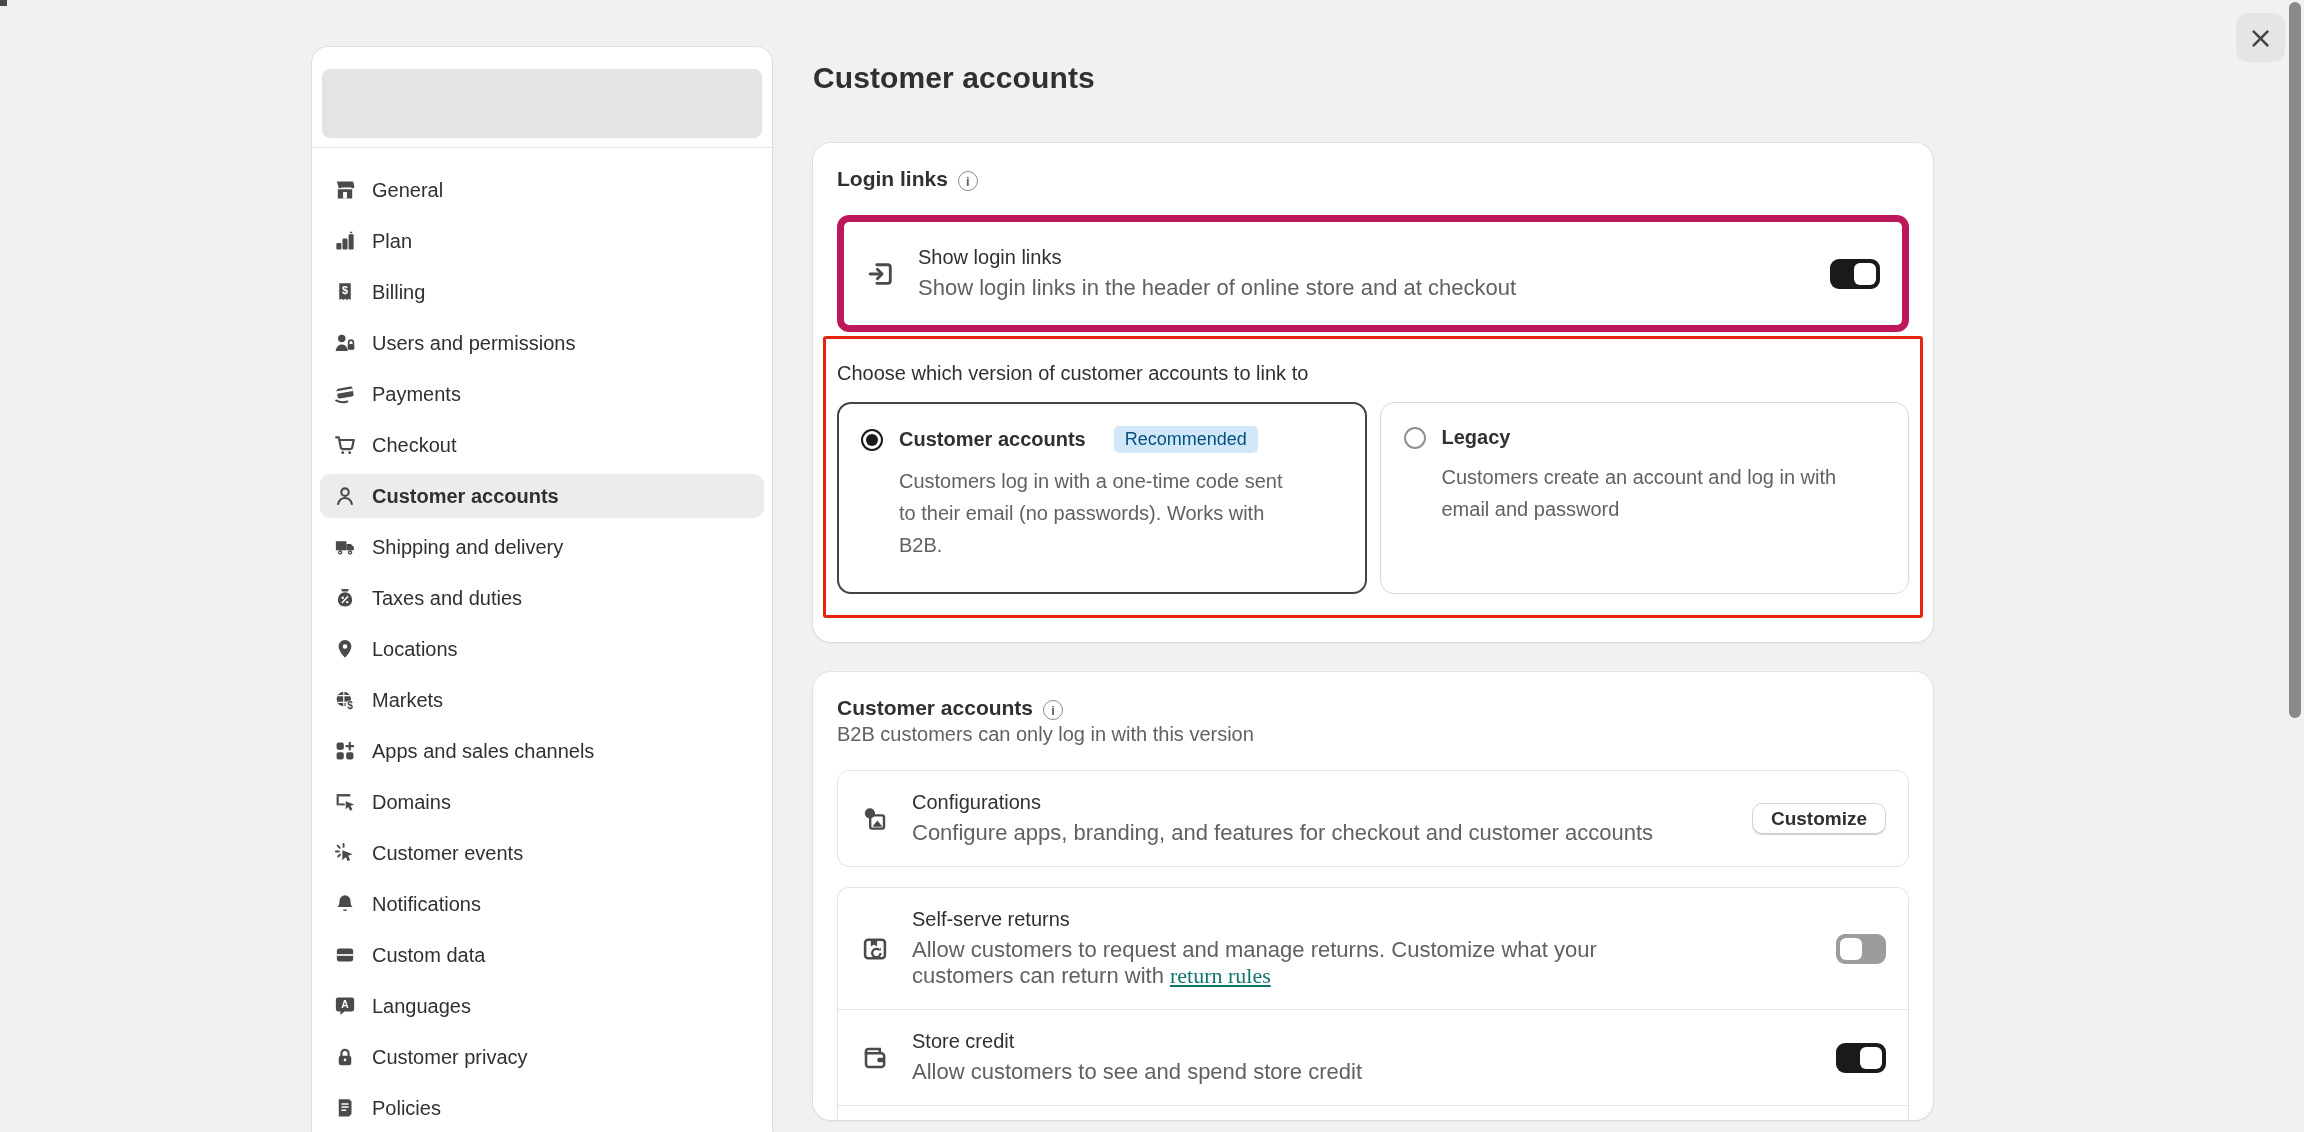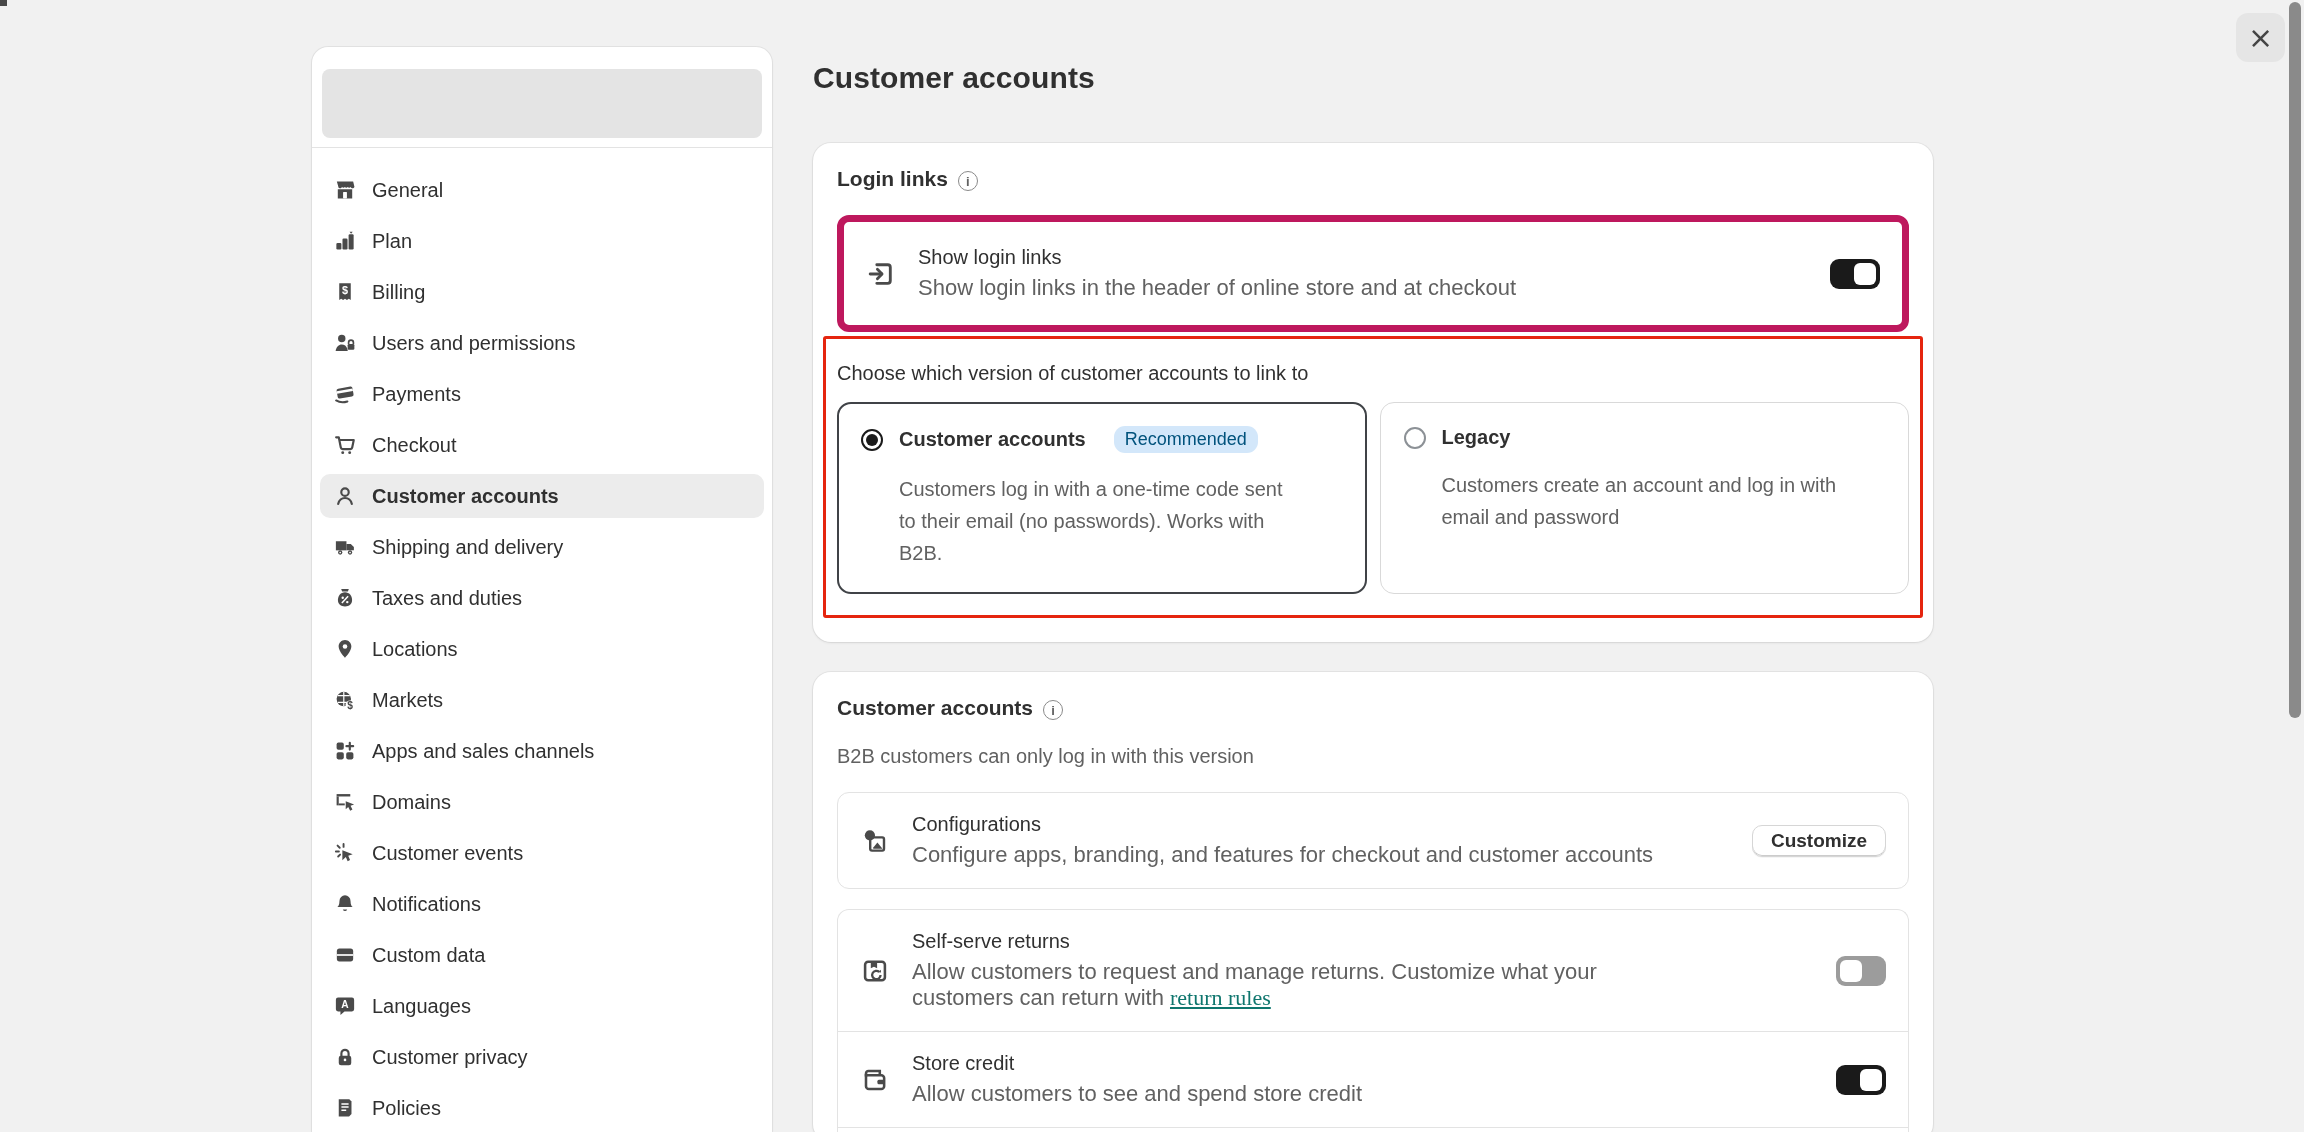--- a/index.html
+++ b/index.html
@@ -52,21 +52,21 @@
   }
   .card-login { margin-top:47px; }
   .card-accounts { margin-top:30px; padding-bottom:0; overflow:hidden; }
   .card-heading-row { display:flex; align-items:flex-end; gap:10px; }
   .card-heading { font-size:21px; font-weight:700; }
   .info-icon {
     width:20px; height:20px; border:1.5px solid #8a8a8a; border-radius:50%;
     display:inline-flex; align-items:center; justify-content:center;
     font-size:13px; font-weight:700; color:#616161; cursor:pointer; font-style:normal;
   }
-  .sub-text { margin-top:25px; font-size:20px; color:#616161; }
+  .sub-text { margin-top:3px; font-size:20px; color:#616161; }
   .setting-box {
     margin-top:24px; border:7px solid #be185d; border-radius:12px;
     padding:24px 22px; display:flex; align-items:center; gap:22px;
   }
   .login-icon { width:30px; height:30px; flex:0 0 30px; }
   .row-title { font-size:20px; color:#303030; }
   .row-desc { font-size:22px; color:#616161; margin-top:6px; line-height:26px; }
   .flex-grow { flex:1 1 auto; }
   
   .toggle { position:relative; width:50px; height:30px; border-radius:9px; flex:0 0 50px; cursor:pointer; }
@@ -90,23 +90,23 @@
   .option-card.selected { border:2px solid #404347; }
   .option-card.unselected { border:1px solid #d9d9d9; padding:23px; }
   .option-head { display:flex; align-items:center; gap:16px; }
   .radio { width:22px; height:22px; border-radius:50%; position:relative; flex:0 0 22px; cursor:pointer; }
   .radio.on { border:2px solid #1a1a1a; background:#fff; }
   .radio.on::after { content:""; position:absolute; left:3px; top:3px; width:12px; height:12px; border-radius:50%; background:#1a1a1a; }
   .radio.off { border:2px solid #8c9196; background:#fff; }
   .option-label { font-size:20px; font-weight:700; }
   .badge {
     background:#d3e7fa; color:#00527c; font-size:18px; font-weight:500;
-    padding:3px 11px; border-radius:11px; margin-left:12px;
-  }
-  .option-desc { margin-left:38px; margin-top:20px; font-size:20px; line-height:32px; color:#616161; }
+    padding:3px 11px; border-radius:5px; margin-left:12px;
+  }
+  .option-desc { margin-left:38px; margin-top:12px; font-size:20px; line-height:32px; color:#616161; }
   .opt-desc-narrow { max-width:402px; }
   .opt-desc-wide { max-width:452px; }
   
   .config-box { margin-top:24px; border:1px solid #e3e3e3; border-radius:12px; padding:20px 22px; display:flex; align-items:center; gap:22px; }
   .row-icon { width:30px; height:30px; flex:0 0 30px; }
   .pill-btn {
     background:#fff; border:1px solid #d6d6d6; border-radius:10px;
     box-shadow:inset 0 -1px 0 #ccc, 0 1px 0 rgba(0,0,0,.04);
     height:32px; padding:0 18px; font-size:19px; font-weight:600; color:#303030;
     cursor:pointer; font-family:inherit;

